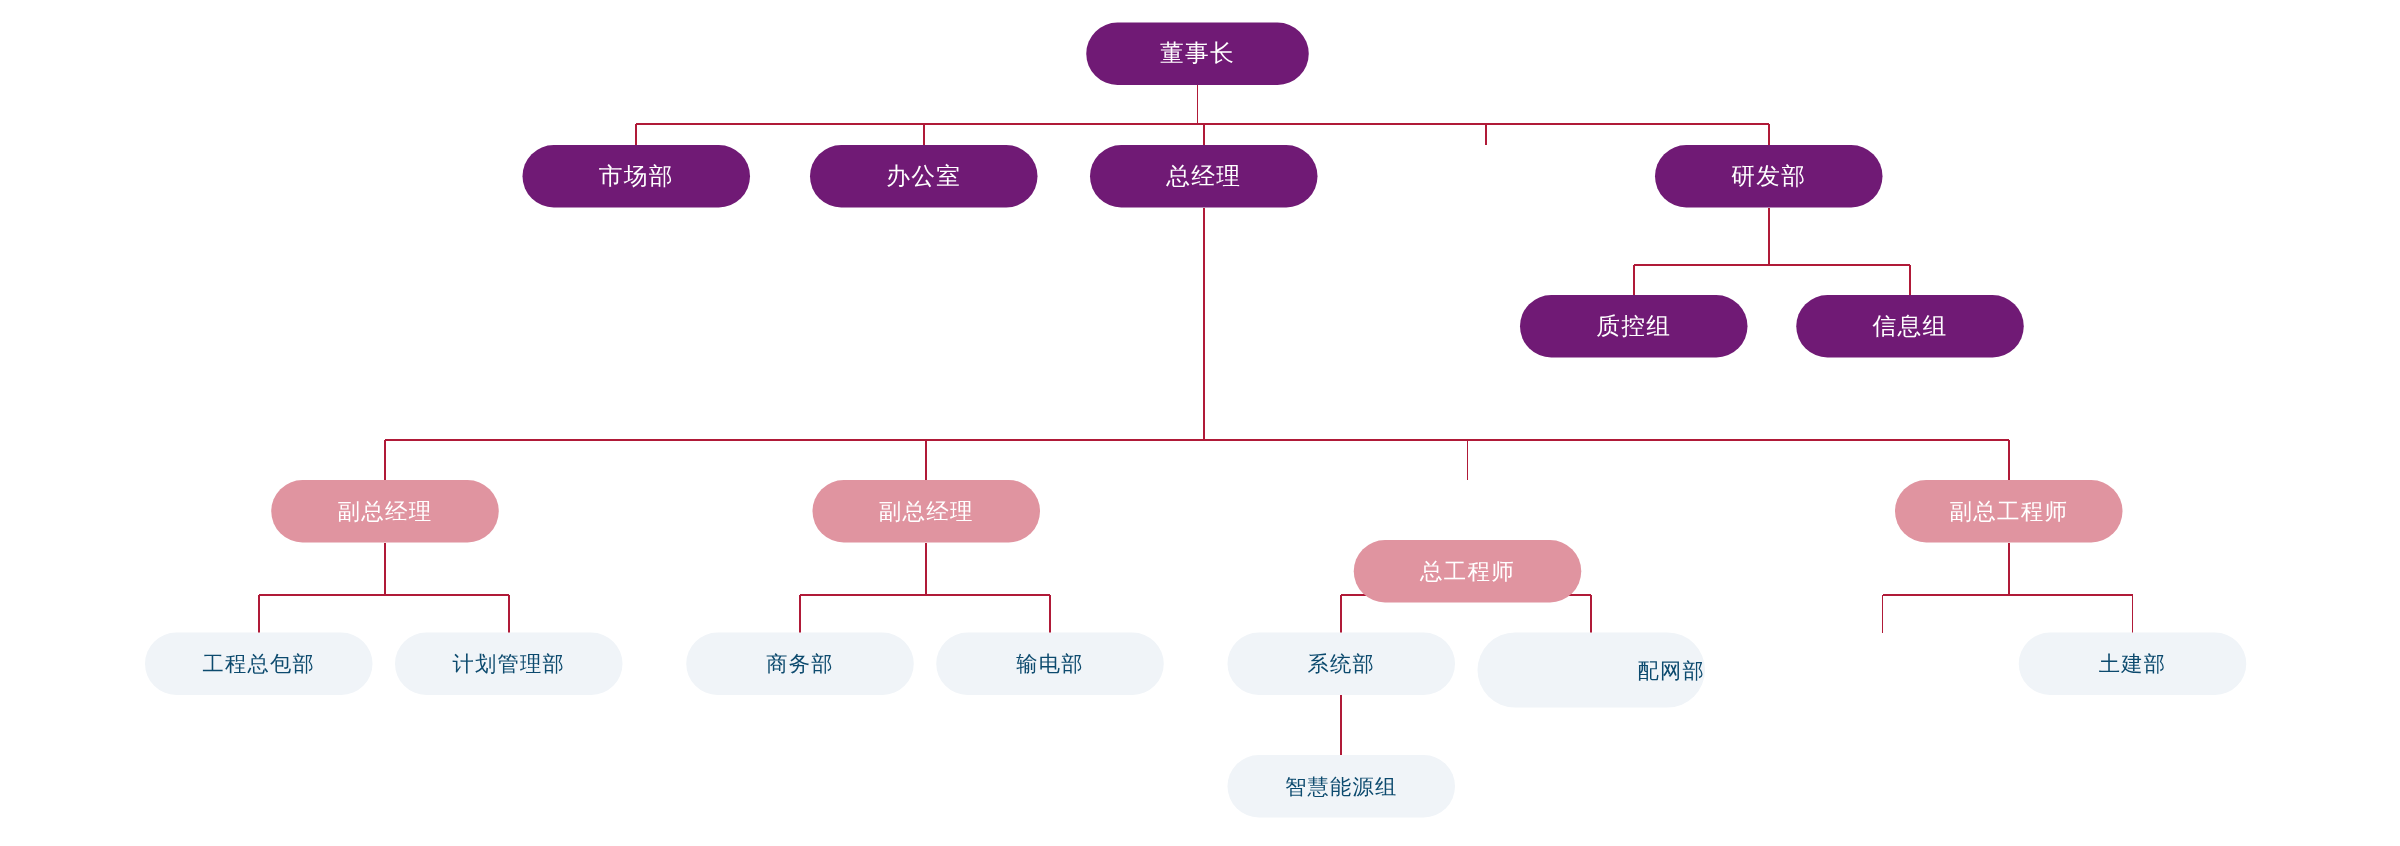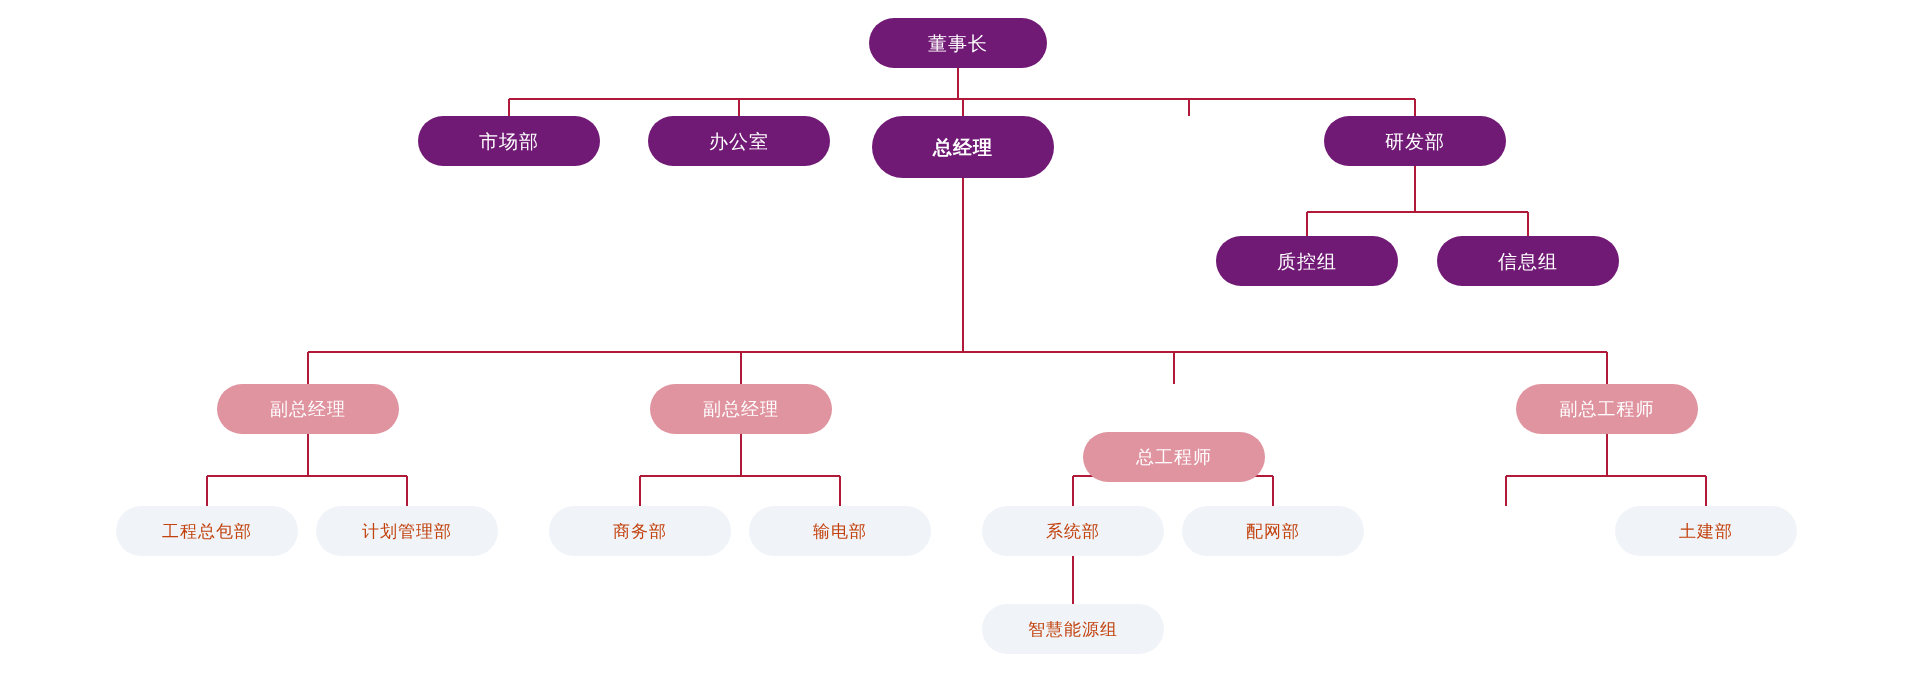--- a/index.html
+++ b/index.html
@@ -51,21 +51,21 @@
     font-weight: 400;
   }
   .node-level-secondary {
     background: #E094A0;
     color: #ffffff;
     font-size: 18px;
     font-weight: 400;
   }
   .node-level-tertiary {
     background: #F0F4F8;
-    color: #c2410c;
+    color: #0c4a6e;
     font-size: 17px;
     font-weight: 400;
   }
   .node-label {
     display: block;
     line-height: 1;
   }
 </style>
 </head>
 <body>
@@ -111,21 +111,21 @@
   <div id="node-layer">
       <div class="node node-level-primary" style="left: 869px; top: 18px; width: 178px; height: 50px;">
         <span class="node-label">董事长</span>
       </div>
       <div class="node node-level-primary" style="left: 418px; top: 116px; width: 182px; height: 50px; text-align: right;">
         <span class="node-label">市场部</span>
       </div>
       <div class="node node-level-primary" style="left: 648px; top: 116px; width: 182px; height: 50px;">
         <span class="node-label">办公室</span>
       </div>
-      <div class="node node-level-primary" style="left: 872px; top: 116px; width: 182px; height: 62px; font-weight: bold;">
+      <div class="node node-level-primary" style="left: 872px; top: 116px; width: 182px; height: 50px;">
         <span class="node-label">总经理</span>
       </div>
       <div class="node node-level-primary" style="left: 1324px; top: 116px; width: 182px; height: 50px;">
         <span class="node-label">研发部</span>
       </div>
       <div class="node node-level-primary" style="left: 1216px; top: 236px; width: 182px; height: 50px;">
         <span class="node-label">质控组</span>
       </div>
       <div class="node node-level-primary" style="left: 1437px; top: 236px; width: 182px; height: 50px;">
         <span class="node-label">信息组</span>
@@ -150,21 +150,21 @@
       </div>
       <div class="node node-level-tertiary" style="left: 549px; top: 506px; width: 182px; height: 50px;">
         <span class="node-label">商务部</span>
       </div>
       <div class="node node-level-tertiary" style="left: 749px; top: 506px; width: 182px; height: 50px;">
         <span class="node-label">输电部</span>
       </div>
       <div class="node node-level-tertiary" style="left: 982px; top: 506px; width: 182px; height: 50px;">
         <span class="node-label">系统部</span>
       </div>
-      <div class="node node-level-tertiary" style="left: 1182px; top: 506px; width: 182px; height: 50px;">
+      <div class="node node-level-tertiary" style="left: 1182px; top: 506px; width: 182px; height: 60px; justify-content: flex-end;">
         <span class="node-label">配网部</span>
       </div>
       <div class="node node-level-tertiary" style="left: 1615px; top: 506px; width: 182px; height: 50px;">
         <span class="node-label">土建部</span>
       </div>
       <div class="node node-level-tertiary" style="left: 982px; top: 604px; width: 182px; height: 50px;">
         <span class="node-label">智慧能源组</span>
       </div>
     </div>
 </div>

